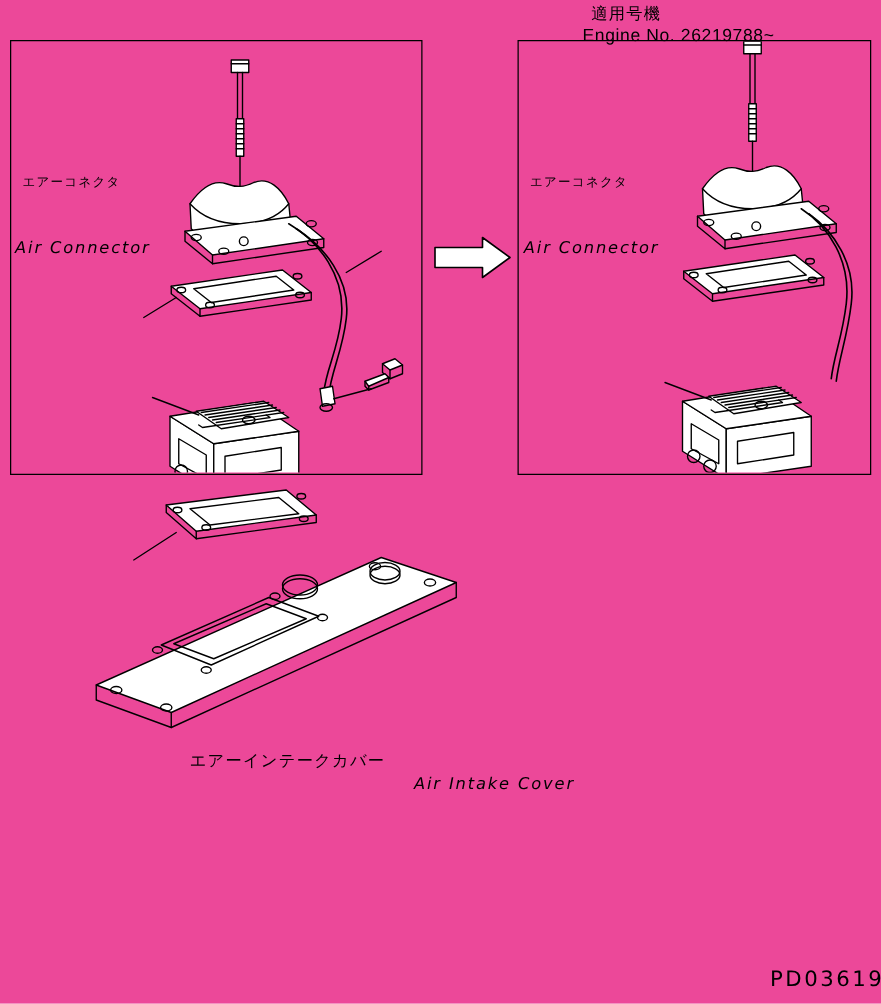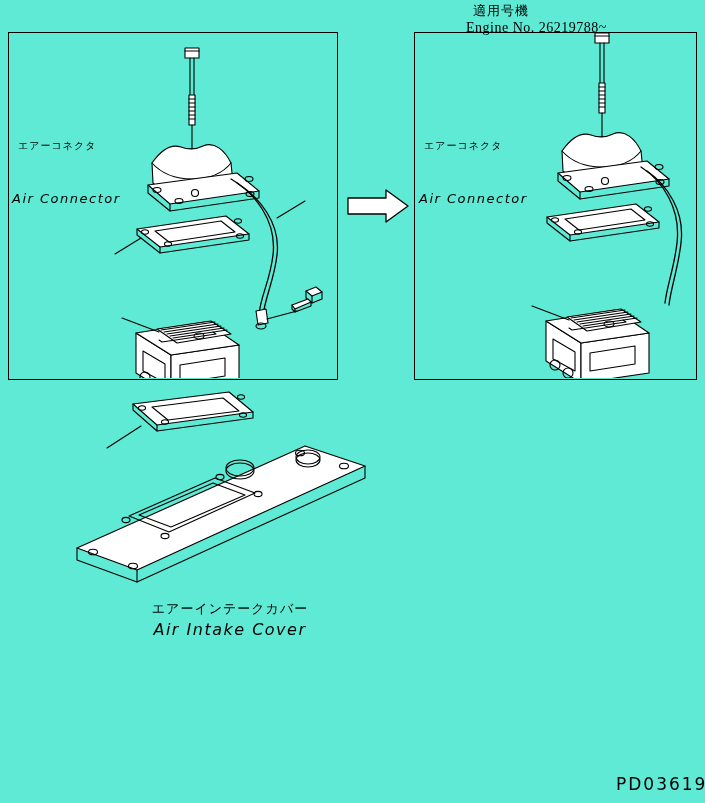--- a/index.html
+++ b/index.html
@@ -4,21 +4,21 @@
 <style>
   html, body {
     margin: 0;
     padding: 0;
     background: #ffffff;
   }
   #page {
     position: relative;
     width: 705px;
     height: 803px;
-    background: #5eead4;
+    background: #ec4899;
     font-family: "Liberation Sans", sans-serif;
     color: #000000;
     overflow: hidden;
   }
   .abs { position: absolute; }
 
   
   .label-jp {
     font-family: "DejaVu Sans", sans-serif;
     font-size: 10px;
@@ -33,45 +33,45 @@
     white-space: nowrap;
     margin-top: 31px;
   }
   .engine-note-jp {
     font-family: "DejaVu Sans", sans-serif;
     font-size: 13px;
     letter-spacing: 1px;
     white-space: nowrap;
   }
   .engine-note-en {
-    font-family: Liberation Serif, serif;
+    font-family: Liberation Sans, sans-serif;
     font-size: 14px;
     letter-spacing: 0.5px;
     white-space: nowrap;
   }
   .code {
     font-family: "DejaVu Sans", sans-serif;
     font-size: 17px;
     letter-spacing: 2px;
     white-space: nowrap;
   }
   .caption-jp {
     font-family: Liberation Serif, serif;
     font-size: 13px;
     letter-spacing: 1px;
     white-space: nowrap;
     text-align: center;
   }
   .caption-en {
     font-family: "DejaVu Sans", sans-serif;
-    font-size: 16px;
+    font-size: 13px;
     letter-spacing: 1.5px;
     font-style: italic;
     white-space: nowrap;
-    text-align: center;
+    text-align: right;
   }
 
   
   .frame {
     border: 1.5px solid #000;
     box-sizing: border-box;
   }
 
   svg { display: block; }
 </style>

